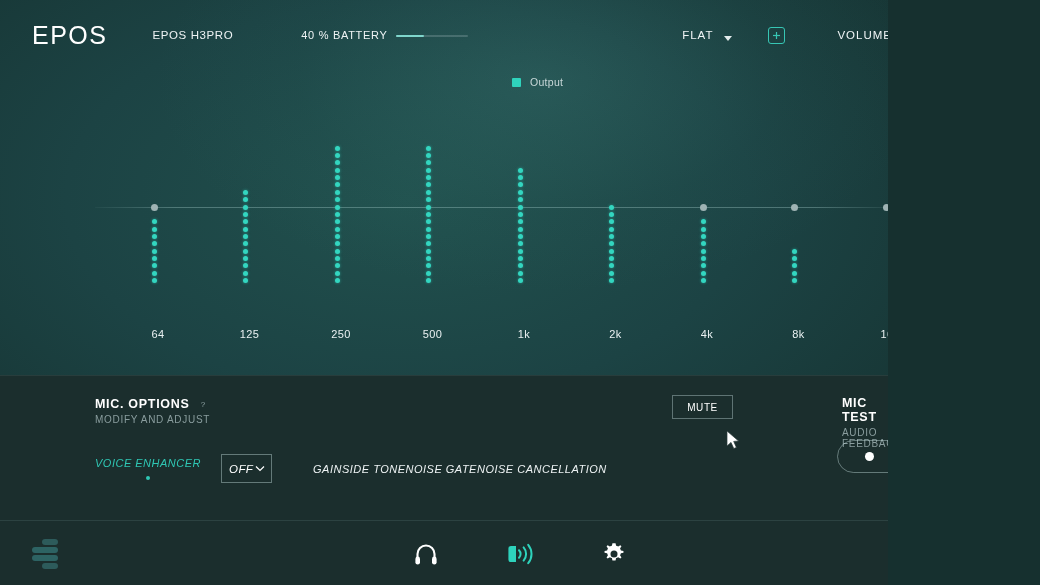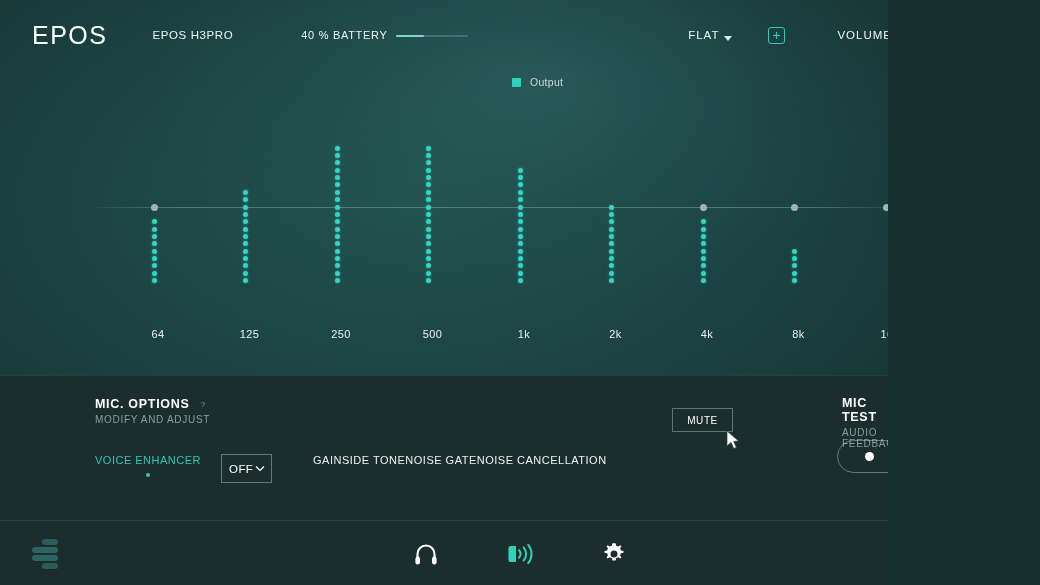--- a/index.html
+++ b/index.html
@@ -53,21 +53,21 @@
     border-radius:2px; margin-top:1px;
   }
   .battery-fill{
     position:absolute; left:0; top:0; height:2px; border-radius:2px;
     background:#7fd6cc;
   }
   .header-right{
     margin-left:auto; display:flex; align-items:center; padding-right:20px;
   }
   .preset-sel{
-    display:flex; align-items:flex-end; gap:5px;
+    display:flex; align-items:flex-end; gap:11px;
     font-size:11.5px; letter-spacing:1px; color:#f0f5f6;
     cursor:pointer;
   }
   .caret{
     width:0;height:0;border-left:4px solid transparent;border-right:4px solid transparent;
     border-top:5px solid #e3ecec; margin-top:2px;
   }
   .add-preset{
     margin-left:36px;
     width:17px;height:17px; border:1px solid #37c6b4; border-radius:3px;
@@ -136,21 +136,21 @@
     width:11px;height:11px;border-radius:50%;
     display:flex;align-items:center;justify-content:center;
     font-size:8px; color:#8fa3a4; cursor:pointer;
   }
   .section-sub{
     margin-top:3px;
     font-size:10px; letter-spacing:0.7px; color:#8a9d9e;
   }
   .mic-controls{
     position:absolute; left:95px; top:78px;
-    display:flex; align-items:flex-start;
+    display:flex; align-items:center;font-style:italic;
   }
   .ve-wrap{ position:relative; display:flex; flex-direction:column; align-items:center; }
   .ve-label{
     font-size:11px; letter-spacing:0.5px; color:#2fc7b4; cursor:pointer;
   }
   .ve-dot{
     width:4px;height:4px;border-radius:50%; background:#2fc7b4; margin-top:7px;
   }
   .dropdown{
     margin-left:20px;
@@ -162,21 +162,21 @@
     cursor:pointer; background:transparent;
   }
   .chev{ display:block; }
   .mic-tab{
     font-size:11px; letter-spacing:0.5px; color:#eef3f4; cursor:pointer;
     white-space:nowrap;
   }
   .mic-tab.first{ margin-left:41px; }
 
   .mute-btn{
-    position:absolute; left:672px; top:408px;
+    position:absolute; left:672px; top:395px;
     width:61px; height:24px;
     border:1px solid rgba(190,215,214,0.42);
     display:flex; align-items:center; justify-content:center;
     font-size:10px; letter-spacing:0.6px; color:#ffffff;
     cursor:pointer; background:transparent;
   }
 
   .mic-test-head{ position:absolute; left:842px; top:396px; }
   .mic-test-ctl{
     position:absolute; left:837px; top:440px;

